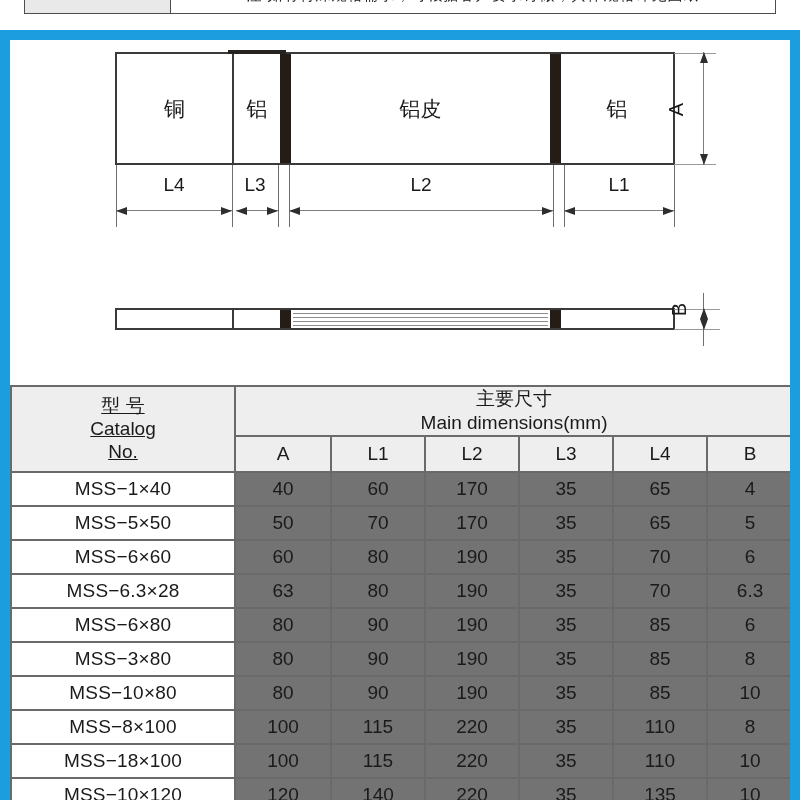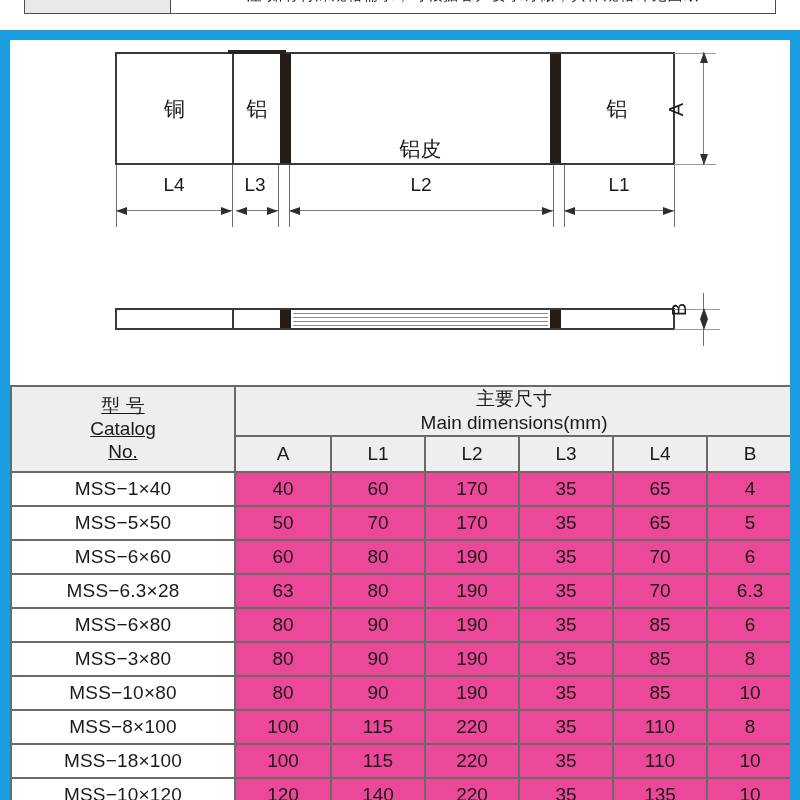--- a/index.html
+++ b/index.html
@@ -100,21 +100,21 @@
     font-size: 21px;
     color: #1a1a1a;
   }
   .seg-copper { width: 117px; border-right: 2px solid #3a3a3a; }
   .seg-alum-l { width: 46px; }
   .band {
     width: 11px;
     background: #241c16;
     height: 100%;
   }
-  .seg-skin  { flex: 1; align-items: flex-end; }
+  .seg-skin  { flex: 1; }
   .seg-alum-r{ width: 112px; }
 
   
   .notch {
     position: absolute;
     left: 218px;
     top: 10px;
     width: 58px;
     height: 4px;
     background: #262220;
@@ -287,21 +287,21 @@
     font-weight: normal;
     height: 34px;
   }
   td.model-cell {
     height: 32px;
     background: #ffffff;
     letter-spacing: 0.2px;
   }
   td.val-cell {
     height: 32px;
-    background: #ec4899;
+    background: #737373;
   }
   col.c-a  { width: 96px; }
   col.c-l1 { width: 94px; }
   col.c-l2 { width: 94px; }
   col.c-l3 { width: 94px; }
   col.c-l4 { width: 94px; }
   col.c-b  { width: 86px; }
 </style>
 </head>
 <body>

